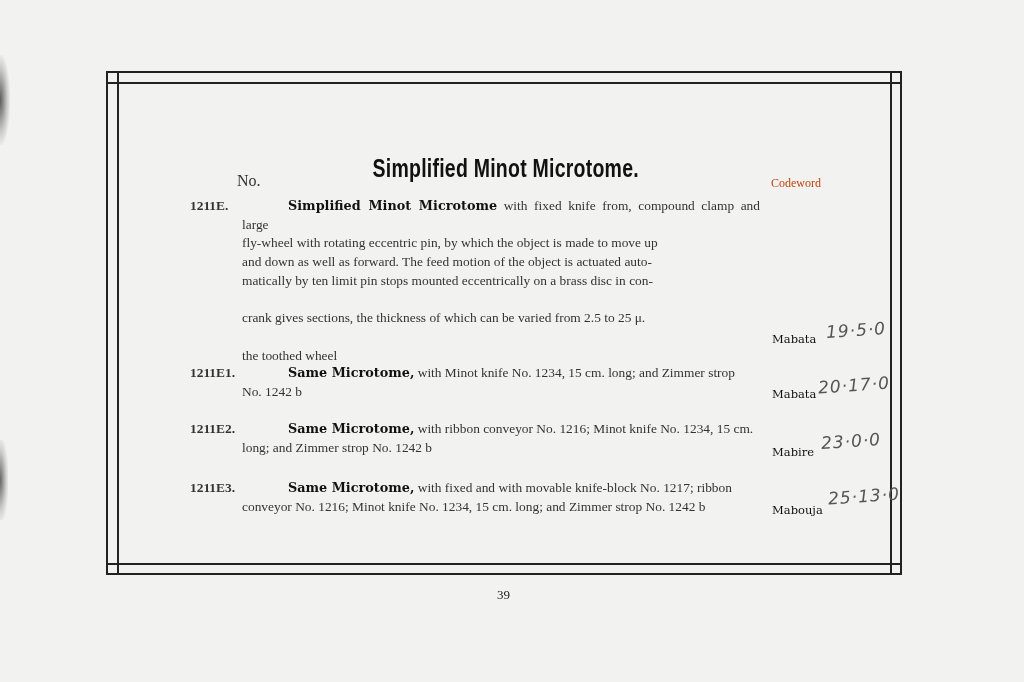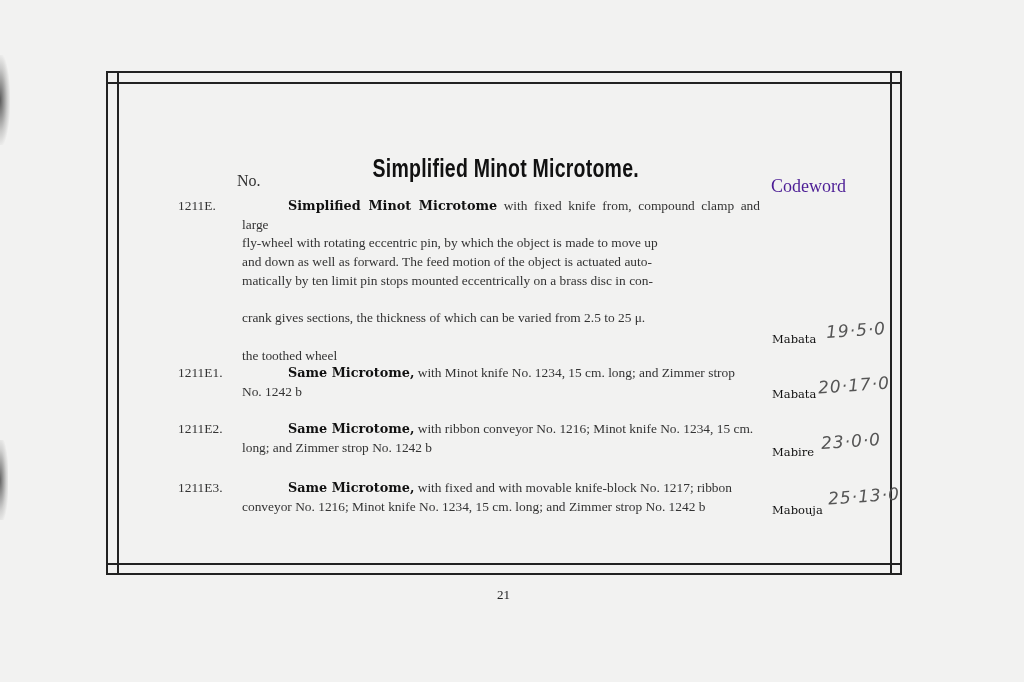--- a/index.html
+++ b/index.html
@@ -18,24 +18,24 @@
       border: 2px solid #222; box-sizing: border-box; }
     .hline { position: absolute; height: 0; border-top: 2px solid #222; }
     .vline { position: absolute; width: 0; border-left: 2px solid #222; }
 
     .title { position: absolute; left: 300px; width: 412px; top: 132px; text-align: center;
       font-family: "Liberation Sans", "DejaVu Sans", sans-serif; font-weight: bold;
       font-size: 25px; color: #111; letter-spacing: 0.3px; margin-top: 22px; }
     .title span { display: inline-block; transform: scaleX(0.78); transform-origin: center; }
 
     .col-no { position: absolute; left: 189px; top: 172px; font-size: 16px; color: #333; margin-left: 48px; }
-    .col-code { position: absolute; left: 771px; top: 176px; font-size: 18px; color: #4c1d95; }
+    .col-code { position: absolute; left: 771px; top: 176px; font-size: 12px; color: #c2410c; }
 
     .entry { position: absolute; left: 178px; width: 700px; font-size: 13.4px; line-height: 18.7px; }
-    .entry .num { position: absolute; left: 0; top: 0; color: #333; }
+    .entry .num { position: absolute; left: 12px; top: 0; color: #333; font-weight: bold; }
     .entry .desc { position: absolute; left: 64px; top: 0; width: 518px; color: #333;
       text-align: justify; }
     .entry .desc b { font-family: "DejaVu Serif", serif; font-size: 12.8px; color: #111; margin-left: 46px; }
     .entry .code { position: absolute; left: 594px; font-family: "DejaVu Serif", serif;
       font-weight: normal; font-size: 11.5px; color: #111; }
     .entry .price { position: absolute; font-family: "DejaVu Sans", sans-serif; font-style: italic;
       font-size: 17px; color: #555; letter-spacing: 1px; transform: rotate(-4deg); }
 
     .page-num { position: absolute; left: 497px; top: 587px; font-size: 13px; color: #222; }
   </style>
@@ -95,13 +95,13 @@
 <div class="entry" style="top:479px;">
   <span class="num">1211E3.</span>
   <div class="desc" style="width:530px;">
     <b>Same Microtome,</b><span> with fixed and with movable knife-block No. 1217; ribbon</span><br>
     <span style="white-space:nowrap;margin-top:17px;">conveyor No. 1216; Minot knife No. 1234, 15 cm. long; and Zimmer strop No. 1242 b</span>
   </div>
   <span class="code" style="top:22px;">Mabouja</span>
   <span class="price" style="left:650px; top:8px;">25·13·0</span>
 </div>
 
-<div class="page-num">21</div>
+<div class="page-num">39</div>
 
 </body></html>

